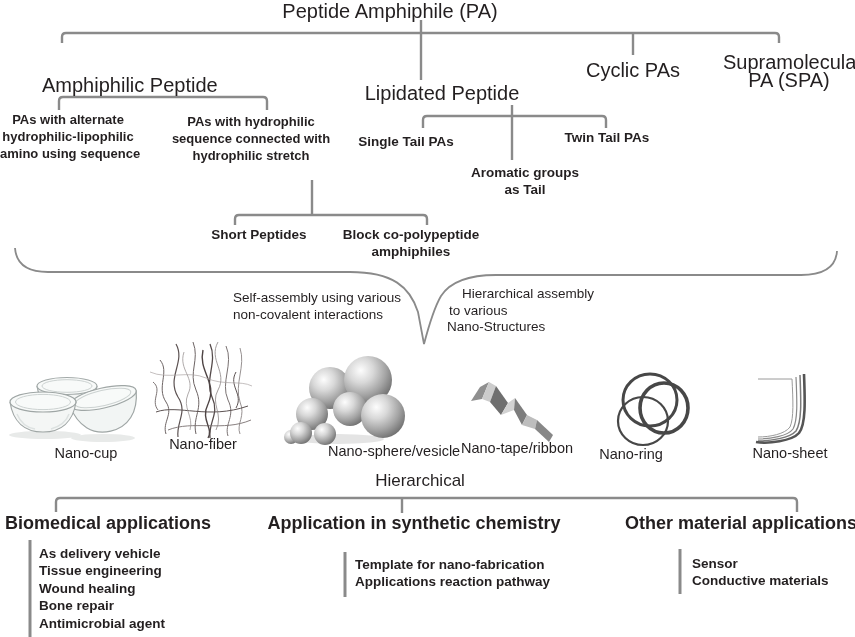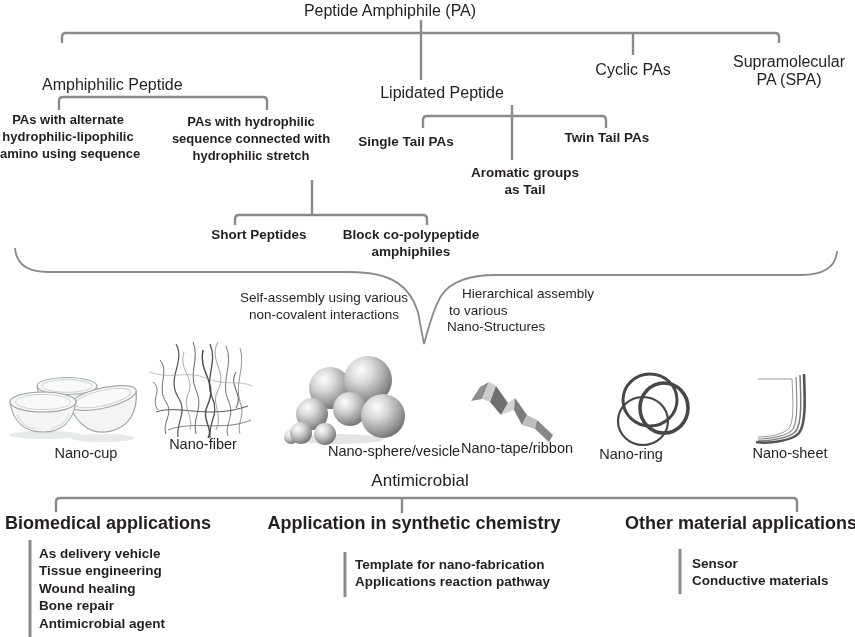--- a/index.html
+++ b/index.html
@@ -3,23 +3,23 @@
 <meta charset="utf-8">
 <style>
   html,body{margin:0;padding:0;background:#fff;}
   #canvas{
     position:relative;width:855px;height:637px;background:#ffffff;overflow:hidden;
     font-family:"Liberation Sans", sans-serif;color:#231f20;
   }
   #lines{position:absolute;left:0;top:0;z-index:0;}
   .t{position:absolute;z-index:2;white-space:nowrap;}
   .c{text-align:center;}
-  .r{text-align:center;}
+  .r{text-align:left;}
   .b{font-weight:normal;}
-  .lvl1{font-size:16px;line-height:18px;}
+  .lvl1{font-size:20px;line-height:18px;}
   .node{font-size:13px;line-height:17px;font-weight:bold;}
   .node2{font-size:13.5px;line-height:16.5px;font-weight:bold;}
   .note{font-size:13.5px;line-height:16.5px;}
   .nanolabel{font-size:14.5px;}
   .apphead{font-size:18px;font-weight:bold;}
   .appitem{font-size:13.5px;line-height:17.4px;font-weight:bold;}
   .fig{position:absolute;z-index:1;}
 </style>
 </head>
 <body>
@@ -197,21 +197,21 @@
     </svg>
   </div>
 
   <div class="t c nanolabel" style="left:36px;top:445px;width:100px;">Nano-cup</div>
   <div class="t c nanolabel" style="left:153px;top:436px;width:100px;">Nano-fiber</div>
   <div class="t c nanolabel" style="left:328px;top:443px;width:124px;">Nano-sphere/vesicle</div>
   <div class="t c nanolabel" style="left:456px;top:440px;width:122px;">Nano-tape/ribbon</div>
   <div class="t c nanolabel" style="left:581px;top:446px;width:100px;">Nano-ring</div>
   <div class="t c nanolabel" style="left:740px;top:445px;width:100px;">Nano-sheet</div>
 
-  <div class="t c b" style="left:360px;top:471px;width:120px;font-size:17px;">Antimicrobial</div>
+  <div class="t c b" style="left:360px;top:471px;width:120px;font-size:17px;">Hierarchical</div>
 
   <div class="t apphead" style="left:5px;top:513px;">Biomedical applications</div>
   <div class="t" style="left:39px;top:545px;">
     <div class="appitem">As delivery vehicle</div>
     <div class="appitem">Tissue engineering</div>
     <div class="appitem">Wound healing</div>
     <div class="appitem">Bone repair</div>
     <div class="appitem">Antimicrobial agent</div>
   </div>
 

